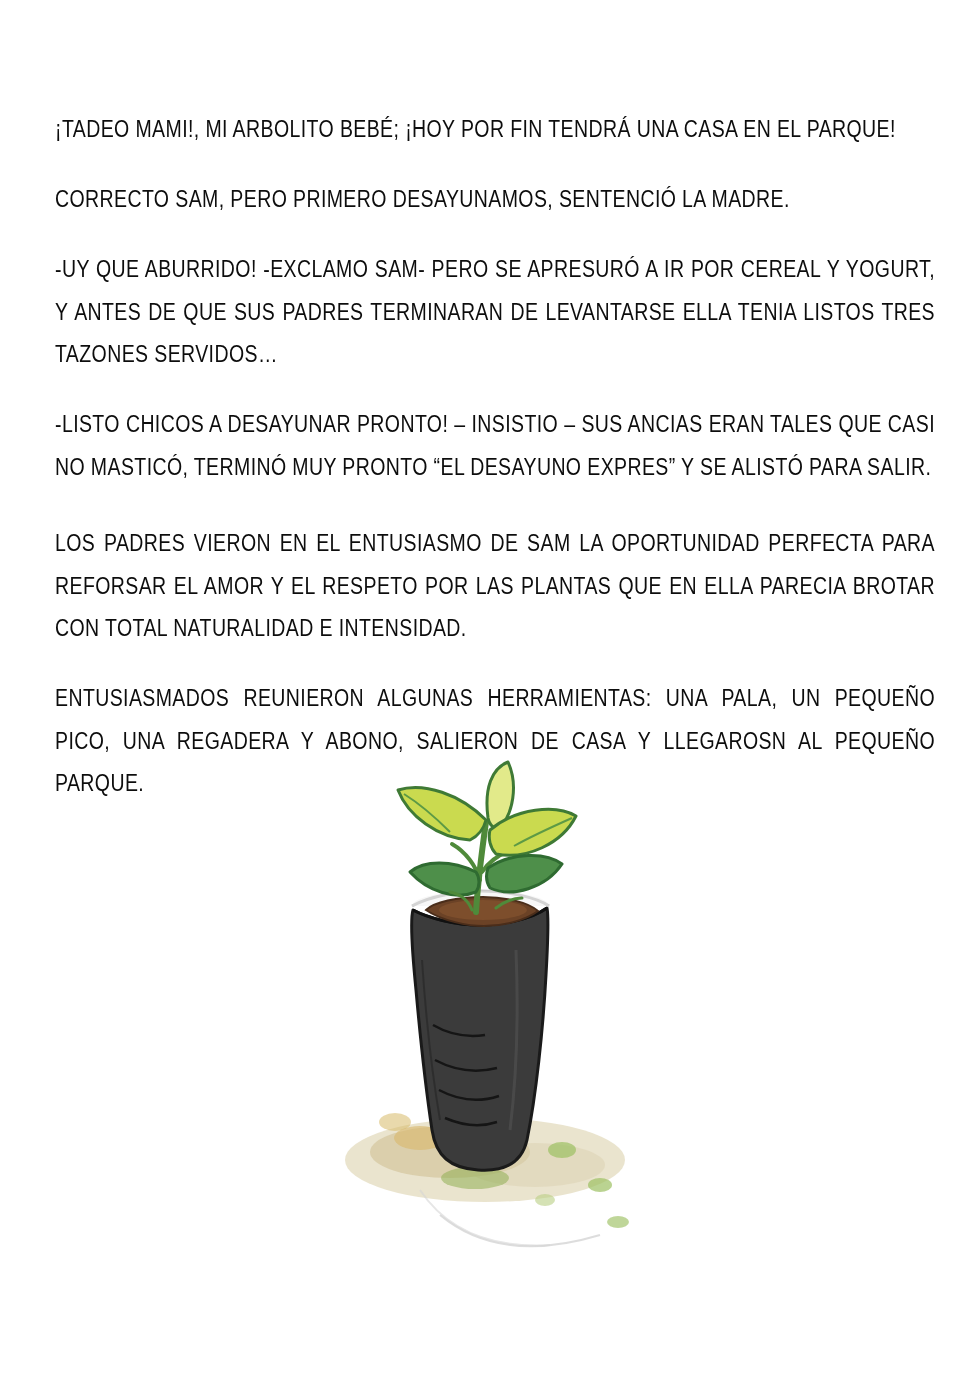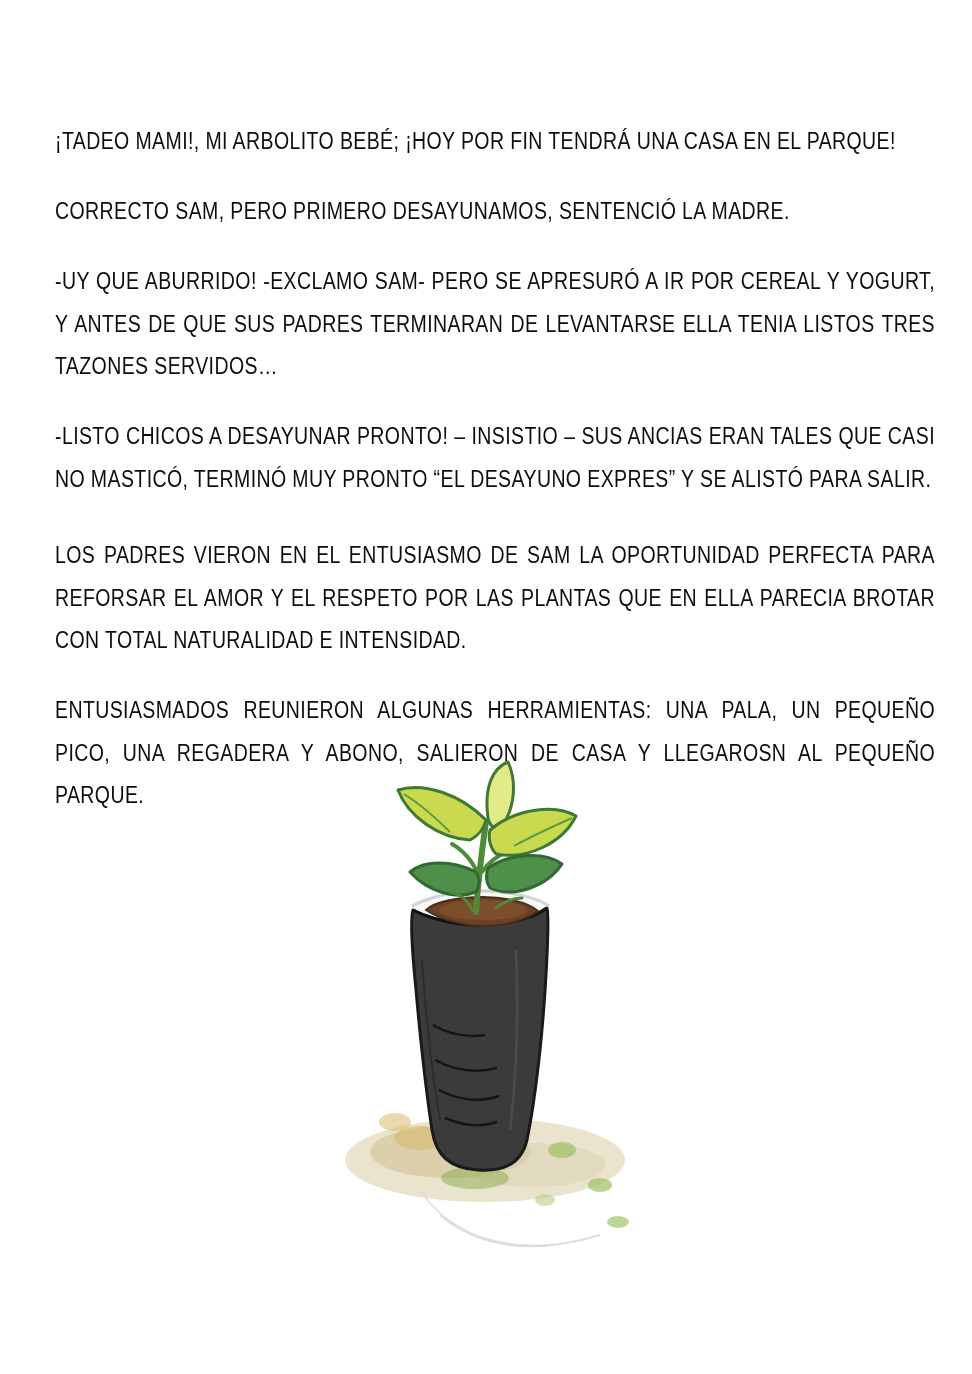--- a/index.html
+++ b/index.html
@@ -15,21 +15,21 @@
     font-family: "Liberation Sans", sans-serif;
   }
   .page {
     position: absolute;
     inset: 0;
     background: #ffffff;
   }
   .text-block {
     position: absolute;
     left: 55px;
-    top: 120px;
+    top: 108px;
     width: 880px;
   }
   .para {
     font-family: "Liberation Sans", sans-serif;
     font-size: 19.5px;
     line-height: 36px;
     color: #0d0d0d;
     letter-spacing: 0.4px;
     text-transform: uppercase;
     font-stretch: condensed;

